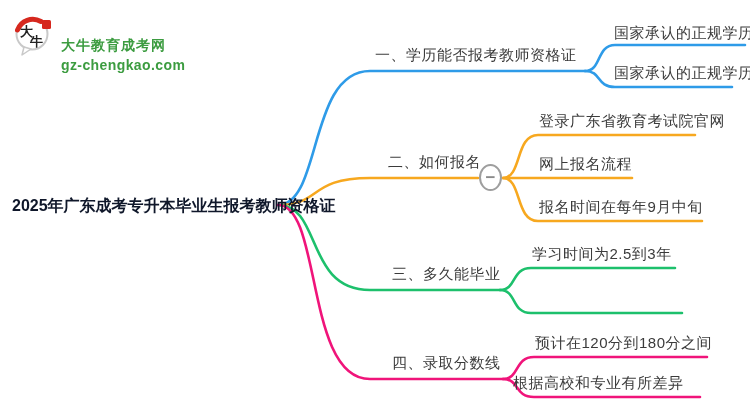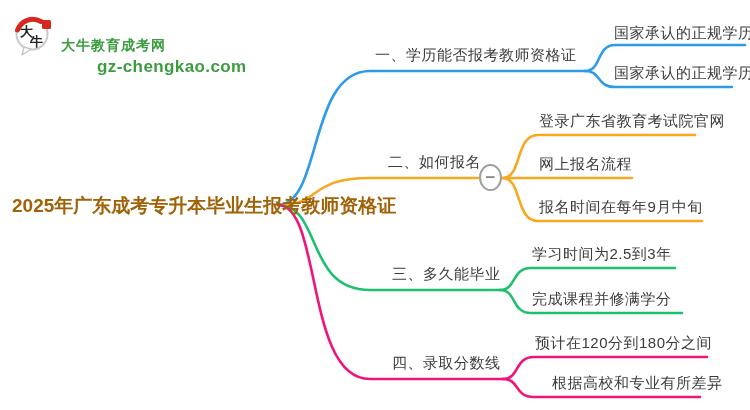--- a/index.html
+++ b/index.html
@@ -2,29 +2,29 @@
 <html><head>
 <meta charset="utf-8">
 <style>
   * { margin:0; padding:0; box-sizing:border-box; }
   html,body { width:750px; height:410px; overflow:hidden; background:#ffffff;
               font-family:"Liberation Sans", sans-serif; }
   .stage { position:relative; width:750px; height:410px; background:#ffffff; }
   svg.wires { position:absolute; left:0; top:0; width:750px; height:410px; }
   .node { position:absolute; white-space:nowrap; color:#3b3b3b; font-size:15px;
           line-height:20px; letter-spacing:0.5px; cursor:default; }
-  .root-node { font-weight:bold; color:#a16207; font-size:19px; letter-spacing:0; }
+  .root-node { font-weight:bold; color:#0f172a; font-size:16px; letter-spacing:0; }
   .collapse-btn { position:absolute; left:479px; top:164px; width:23px; height:27px;
           background:#ffffff; border:2px solid #9e9e9e; border-radius:50%;
           display:flex; align-items:center; justify-content:center;
           color:#8a8a8a; font-size:17px; font-weight:bold; line-height:1; }
   .logo { position:absolute; left:14px; top:13px; display:flex; align-items:flex-start; }
   .logo-text { margin-left:7px; }
   .logo-name { font-size:14px; font-weight:bold; letter-spacing:1px; }
-  .logo-url  { font-size:17px; font-weight:bold; margin-top:2px; letter-spacing:0.4px;margin-left:36px; }
+  .logo-url  { font-size:14px; font-weight:bold; margin-top:2px; letter-spacing:0.4px; }
 </style>
 </head>
 <body>
 
 <div class="stage">
 
   <svg class="wires" viewBox="0 0 750 410" fill="none">
 
     <path stroke-width="2.6" stroke-linecap="round" d="M278,205 C322,205 308,71 370,71 H585" stroke="#2e9be8"></path>
     <path stroke-width="2.6" stroke-linecap="round" d="M585,71 C602,71 596,45 615,45 H745" stroke="#2e9be8"></path>
@@ -67,19 +67,18 @@
 
   <div class="node" style="left:388px; top:152px;">二、如何报名</div>
   <div class="node" style="left:539px; top:111px;">登录广东省教育考试院官网</div>
   <div class="node" style="left:539px; top:154px;">网上报名流程</div>
   <div class="node" style="left:539px; top:197px;">报名时间在每年9月中旬</div>
 
   <div class="collapse-btn">−</div>
 
   <div class="node" style="left:392px; top:264px;">三、多久能毕业</div>
   <div class="node" style="left:532px; top:244px;">学习时间为2.5到3年</div>
-  <div class="node" style="left:532px; top:289px;">完成课程并修满学分</div>
 
   <div class="node" style="left:392px; top:353px;">四、录取分数线</div>
   <div class="node" style="left:535px; top:333px;">预计在120分到180分之间</div>
-  <div class="node" style="left:552px; top:373px;">根据高校和专业有所差异</div>
+  <div class="node" style="left:513px; top:373px;">根据高校和专业有所差异</div>
 
 </div>
 
 </body></html>

